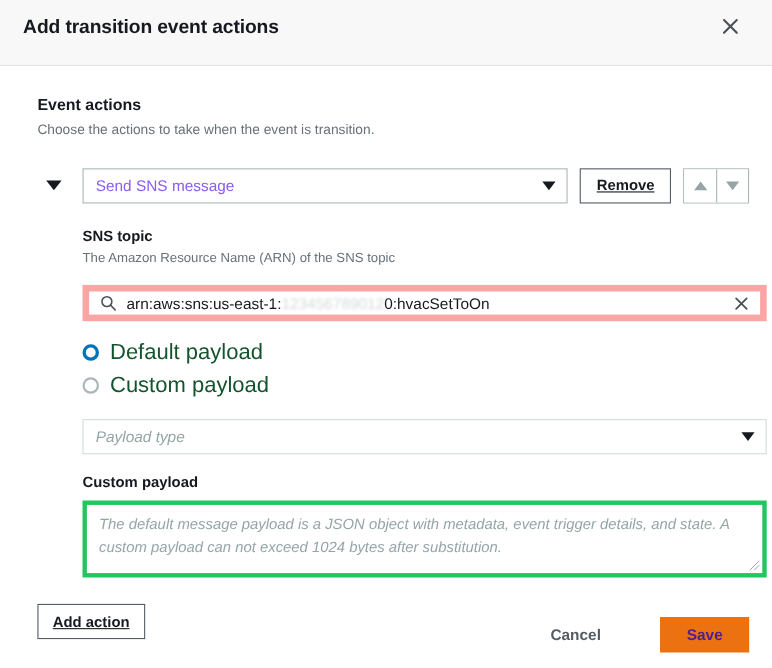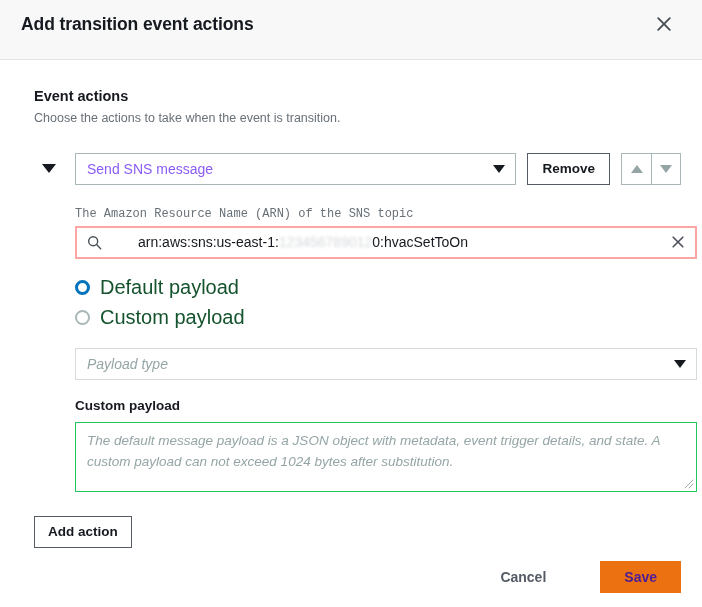--- a/index.html
+++ b/index.html
@@ -49,41 +49,41 @@
     flex: 1; height: 32px; border: 1px solid #aab7b8; background: #fff;
     display: flex; align-items: center; padding: 0 10px 0 11px; cursor: pointer;
     margin-left: 7px;
   }
   .action-select-text { flex: 1; font-size: 14px; color: #8b5cf6; }
   .sel-caret { width: 0; height: 0; border-left: 6px solid transparent; border-right: 6px solid transparent; border-top: 8px solid #16191f; }
 
   .btn {
     height: 32px; border: 1px solid #545b64; background: #fff; color: #16191f;
     font-family: "Liberation Sans", sans-serif; font-size: 13.5px; font-weight: bold;
-    padding: 0 14px; cursor: pointer; white-space: nowrap;
+    padding: 0 14px; cursor: pointer; white-space: nowrap; text-decoration: underline;
   }
   .remove-btn { margin-left: 11px; }
 
   .move-group { display: flex; margin-left: 11px; border: 1px solid #aab7b8; height: 32px; }
   .move-btn {
     width: 29px; height: 30px; background: #fff; border: none; display: flex;
     align-items: center; justify-content: center; cursor: default;
   }
   .move-btn + .move-btn { border-left: 1px solid #aab7b8; }
   .tri-up-d { width: 0; height: 0; border-left: 6px solid transparent; border-right: 6px solid transparent; border-bottom: 8px solid #95a5a6; }
   .tri-down-d { width: 0; height: 0; border-left: 6px solid transparent; border-right: 6px solid transparent; border-top: 8px solid #95a5a6; }
 
   
   .field-block { margin-left: 41px; margin-top: 21px; }
   .field-label { font-size: 13.5px; font-weight: bold; color: #16191f; line-height: 1.3; }
-  .field-hint { font-size: 12px; color: #687078; margin-top: 3px; line-height: 1.35; font-family: Liberation Mono, monospace; }
+  .field-hint { font-size: 12px; color: #687078; margin-top: 3px; line-height: 1.35; }
 
   .search-input {
-    margin-top: 4px; height: 33px; border: 2px solid #fca5a5; background: #fff;
-    display: flex; align-items: center; padding: 0 9px 0 10px; width: 622px; position: relative; gap: 27px;
+    margin-top: 17px; height: 33px; border: 6px solid #fca5a5; background: #fff;
+    display: flex; align-items: center; padding: 0 9px 0 10px; width: 622px; position: relative;
   }
   .search-icon { flex: 0 0 auto; display: flex; align-items: center; margin-right: 9px; }
   .arn-text { flex: 1; font-size: 14px; color: #16191f; white-space: nowrap; overflow: hidden; position: relative; }
   .arn-redacted {
     display: inline-block; position: relative; color: #c9ccd0;
     filter: blur(1.6px); opacity: 0.75; vertical-align: baseline;
   }
   .clear-x { flex: 0 0 auto; display: flex; align-items: center; cursor: pointer; padding-left: 6px; }
 
   
@@ -102,21 +102,21 @@
   .payload-select {
     margin-top: 19px; width: 622px; height: 32px; border: 1px solid #d5dbdb; background: #fff;
     display: flex; align-items: center; padding: 0 10px 0 11px;
   }
   .payload-select-text { flex: 1; font-size: 14px; color: #95a5a6; font-style: italic; }
   .sel-caret-d { width: 0; height: 0; border-left: 6px solid transparent; border-right: 6px solid transparent; border-top: 8px solid #16191f; }
 
   
   .ta-label { margin-top: 18px; font-size: 13.5px; font-weight: bold; color: #16191f; }
   .textarea-box {
-    margin-top: 9px; width: 622px; height: 70px; border: 1px solid #22c55e; background: #fff;
+    margin-top: 9px; width: 622px; height: 70px; border: 4px solid #22c55e; background: #fff;
     padding: 8px 11px 0 11px; position: relative;
   }
   .ta-placeholder { font-size: 13.5px; font-style: italic; color: #95a5a6; line-height: 1.55; }
   .resize-grip { position: absolute; right: 2px; bottom: 2px; width: 10px; height: 10px; }
 
   
   .add-action-wrap { margin-top: 24px; }
   .add-action-btn { height: 32px; padding: 0 13px; }
 
   
@@ -173,20 +173,21 @@
         <button class="move-btn">
           <span class="tri-up-d"></span>
         </button>
         <button class="move-btn">
           <span class="tri-down-d"></span>
         </button>
       </div>
     </div>
 
     <div class="field-block">
+      <div class="field-label">SNS topic</div>
       <div class="field-hint">The Amazon Resource Name (ARN) of the SNS topic</div>
 
       <div class="search-input">
         <span class="search-icon">
           <svg width="15" height="15" viewBox="0 0 16 16" aria-hidden="true">
             <circle cx="6.6" cy="6.6" r="4.8" fill="none" stroke="#495057" stroke-width="1.5"></circle>
             <path d="M10.2 10.2 L14.6 14.6" stroke="#495057" stroke-width="1.5" stroke-linecap="round"></path>
           </svg>
         </span>
         <span class="arn-text"><span>arn:aws:sns:us-east-1:</span><span class="arn-redacted">123456789012</span><span>0:hvacSetToOn</span></span>

